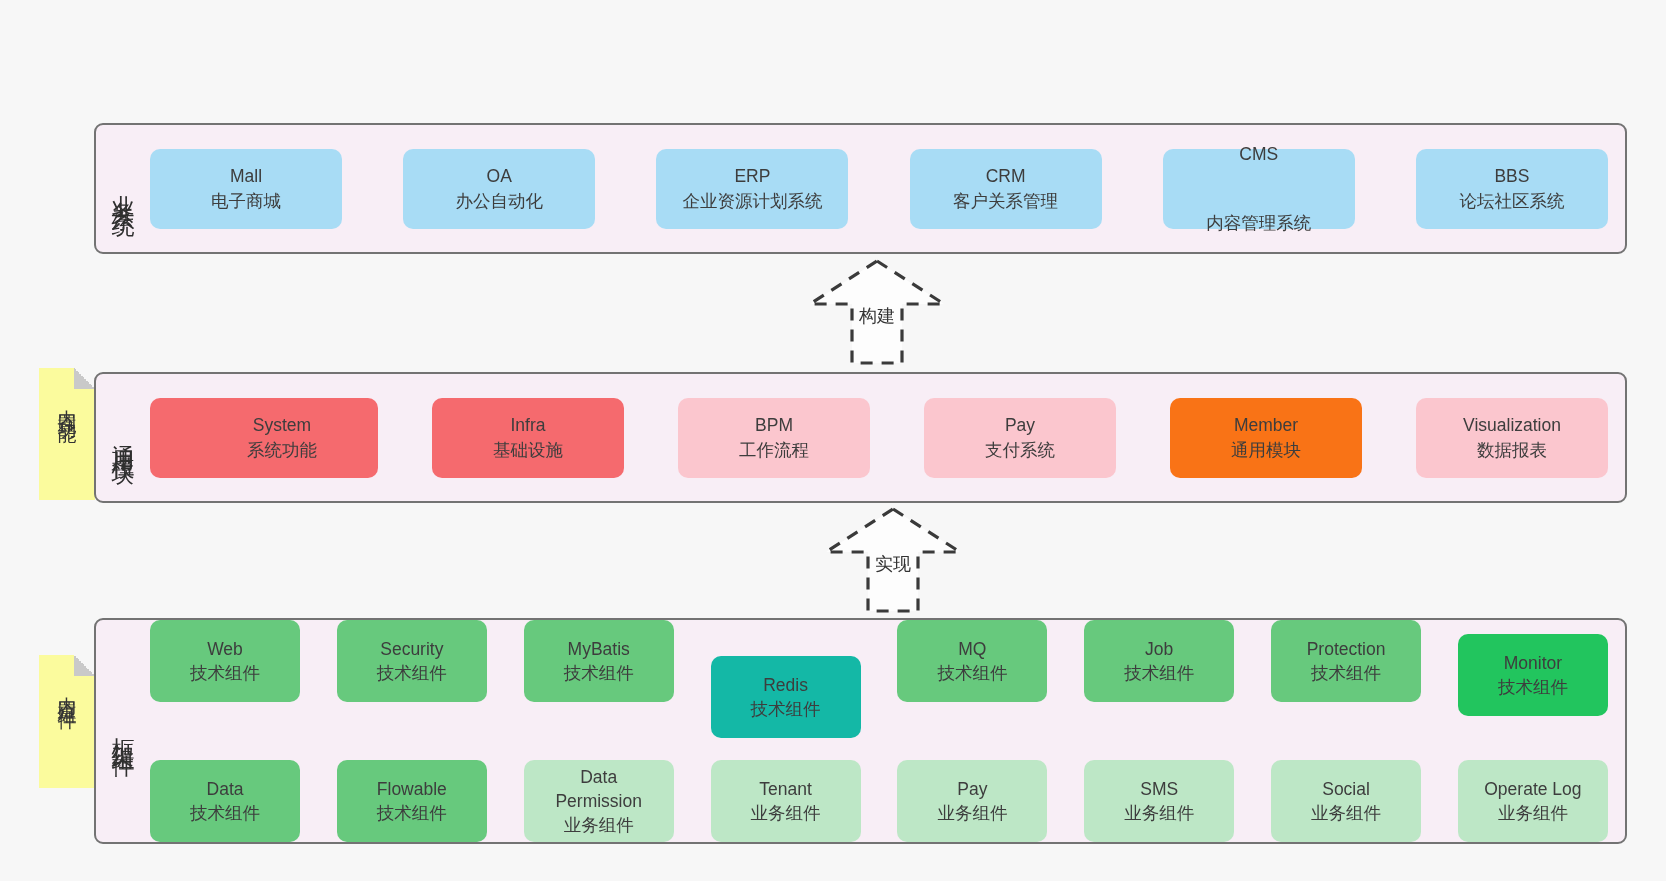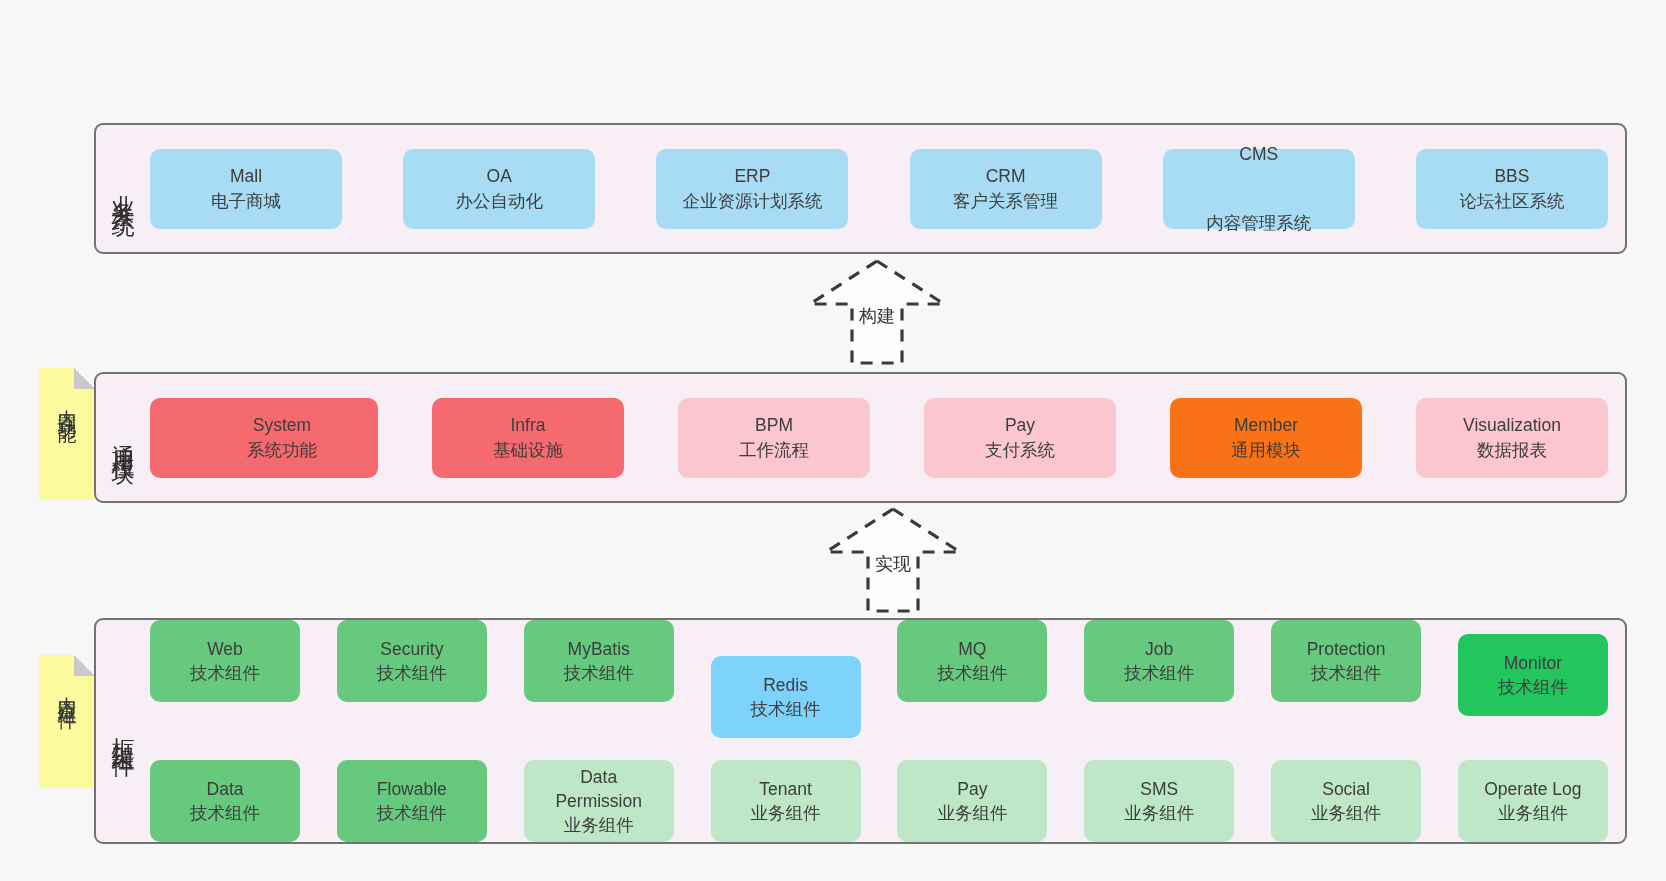--- a/index.html
+++ b/index.html
@@ -173,21 +173,21 @@
         <div class="sub">技术组件</div>
       </div>
       <div class="box box8" style="background: rgb(103, 201, 125); align-items: center;">
         <div class="name">Security</div>
         <div class="sub">技术组件</div>
       </div>
       <div class="box box8" style="background: rgb(103, 201, 125);">
         <div class="name">MyBatis</div>
         <div class="sub">技术组件</div>
       </div>
-      <div class="box box8" style="background: #7dd3fc; margin-top: 36px;">
+      <div class="box box8" style="background: #14b8a6; margin-top: 36px;">
         <div class="name">Redis</div>
         <div class="sub">技术组件</div>
       </div>
       <div class="box box8" style="background: rgb(103, 201, 125);">
         <div class="name">MQ</div>
         <div class="sub">技术组件</div>
       </div>
       <div class="box box8" style="background: rgb(103, 201, 125);">
         <div class="name">Job</div>
         <div class="sub">技术组件</div>

